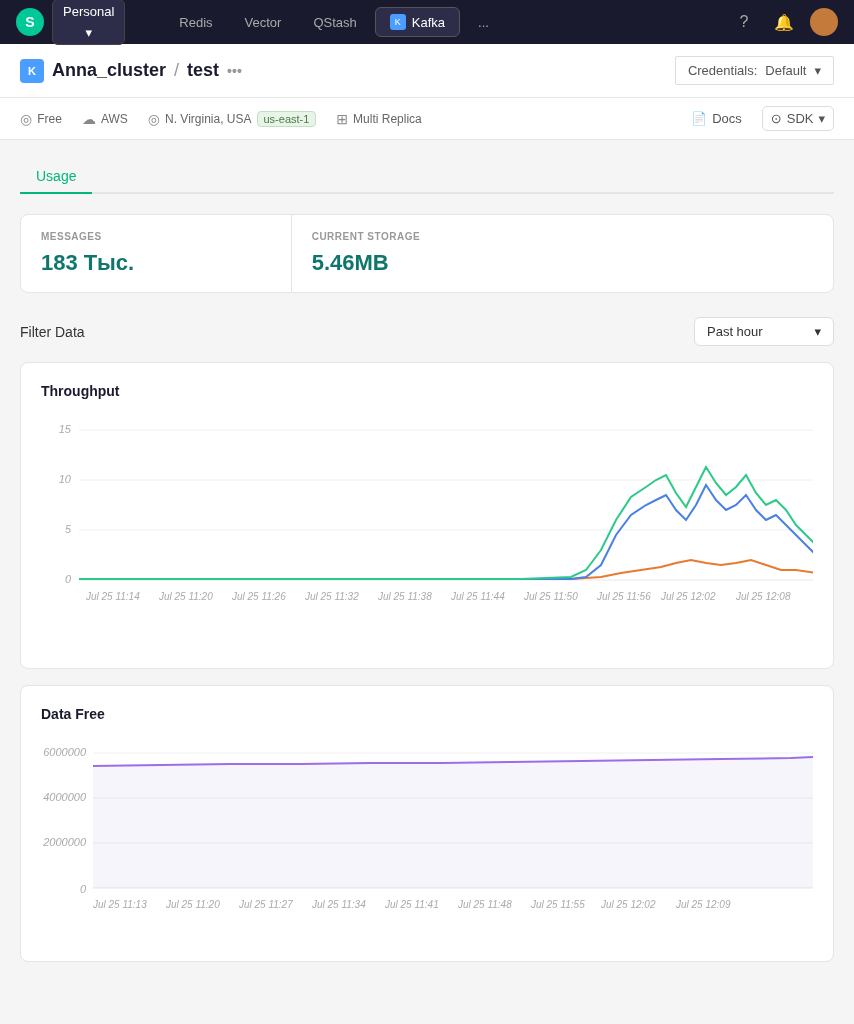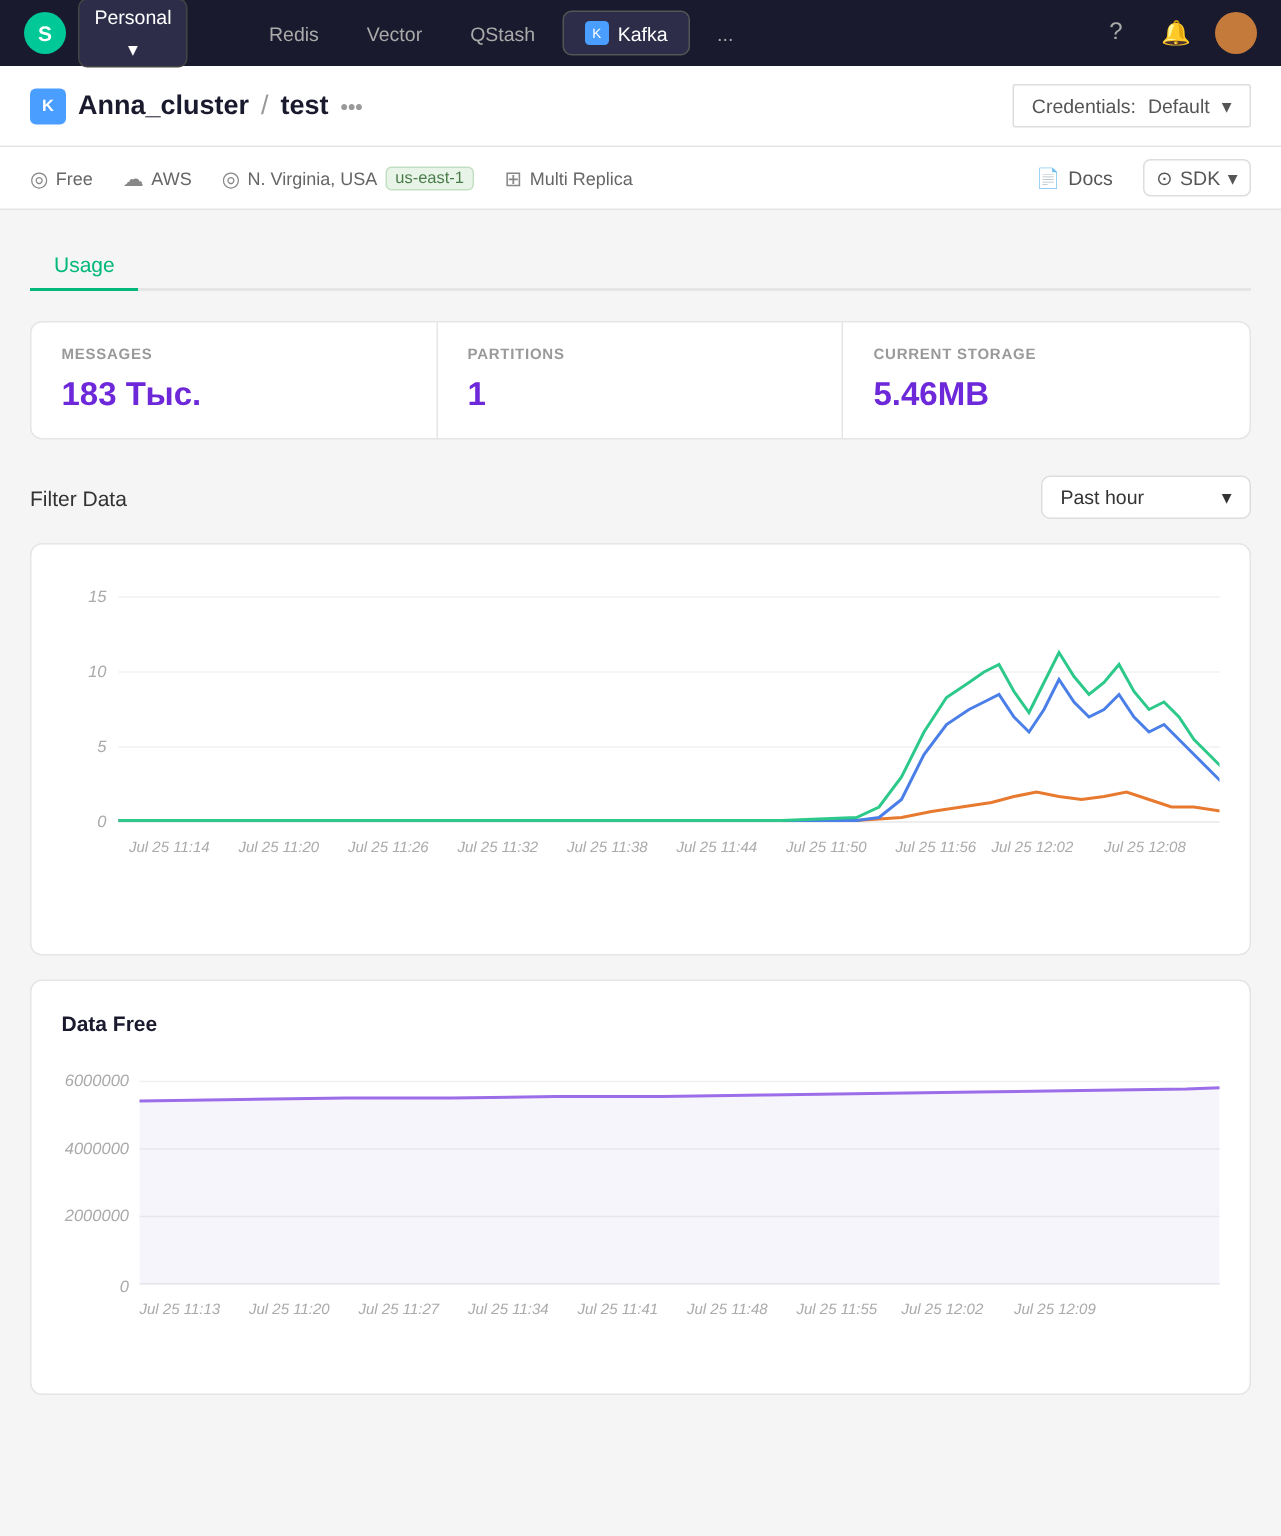--- a/index.html
+++ b/index.html
@@ -185,21 +185,21 @@
       font-size: 10px;
       font-weight: 600;
       color: #999;
       text-transform: uppercase;
       letter-spacing: 0.5px;
       margin-bottom: 8px;
     }
     .stat-value {
       font-size: 22px;
       font-weight: 600;
-      color: #6d28d9;
+      color: #0f766e;
     }
 
     
     .filter-row {
       display: flex;
       align-items: center;
       justify-content: space-between;
       margin-bottom: 16px;
     }
     .filter-label {
@@ -334,38 +334,35 @@
       <span>Usage</span>
     </div>
   </div>
 
   <div class="stat-cards">
     <div class="stat-card">
       <div class="stat-label">MESSAGES</div>
       <div class="stat-value">183 Тыс.</div>
     </div>
     <div class="stat-card">
-      <div class="stat-label">PARTITIONS</div>
-      <div class="stat-value">1</div>
-    </div>
-    <div class="stat-card">
       <div class="stat-label">CURRENT STORAGE</div>
       <div class="stat-value">5.46MB</div>
     </div>
   </div>
 
   <div class="filter-row">
     <span class="filter-label">Filter Data</span>
     <div class="filter-select">
       <span>Past hour</span>
       <span style="margin-left:auto">▾</span>
     </div>
   </div>
 
   <div class="chart-card">
+    <div class="chart-title">Throughput</div>
     <div class="chart-area">
       <svg width="780" height="230" viewBox="0 0 780 230">
 
         <text x="30" y="18" font-size="11" fill="#aaa" text-anchor="end">15</text>
         <text x="30" y="68" font-size="11" fill="#aaa" text-anchor="end">10</text>
         <text x="30" y="118" font-size="11" fill="#aaa" text-anchor="end">5</text>
         <text x="30" y="168" font-size="11" fill="#aaa" text-anchor="end">0</text>
 
         <line x1="38" y1="15" x2="775" y2="15" stroke="#f0f0f0" stroke-width="1"></line>
         <line x1="38" y1="65" x2="775" y2="65" stroke="#f0f0f0" stroke-width="1"></line>

